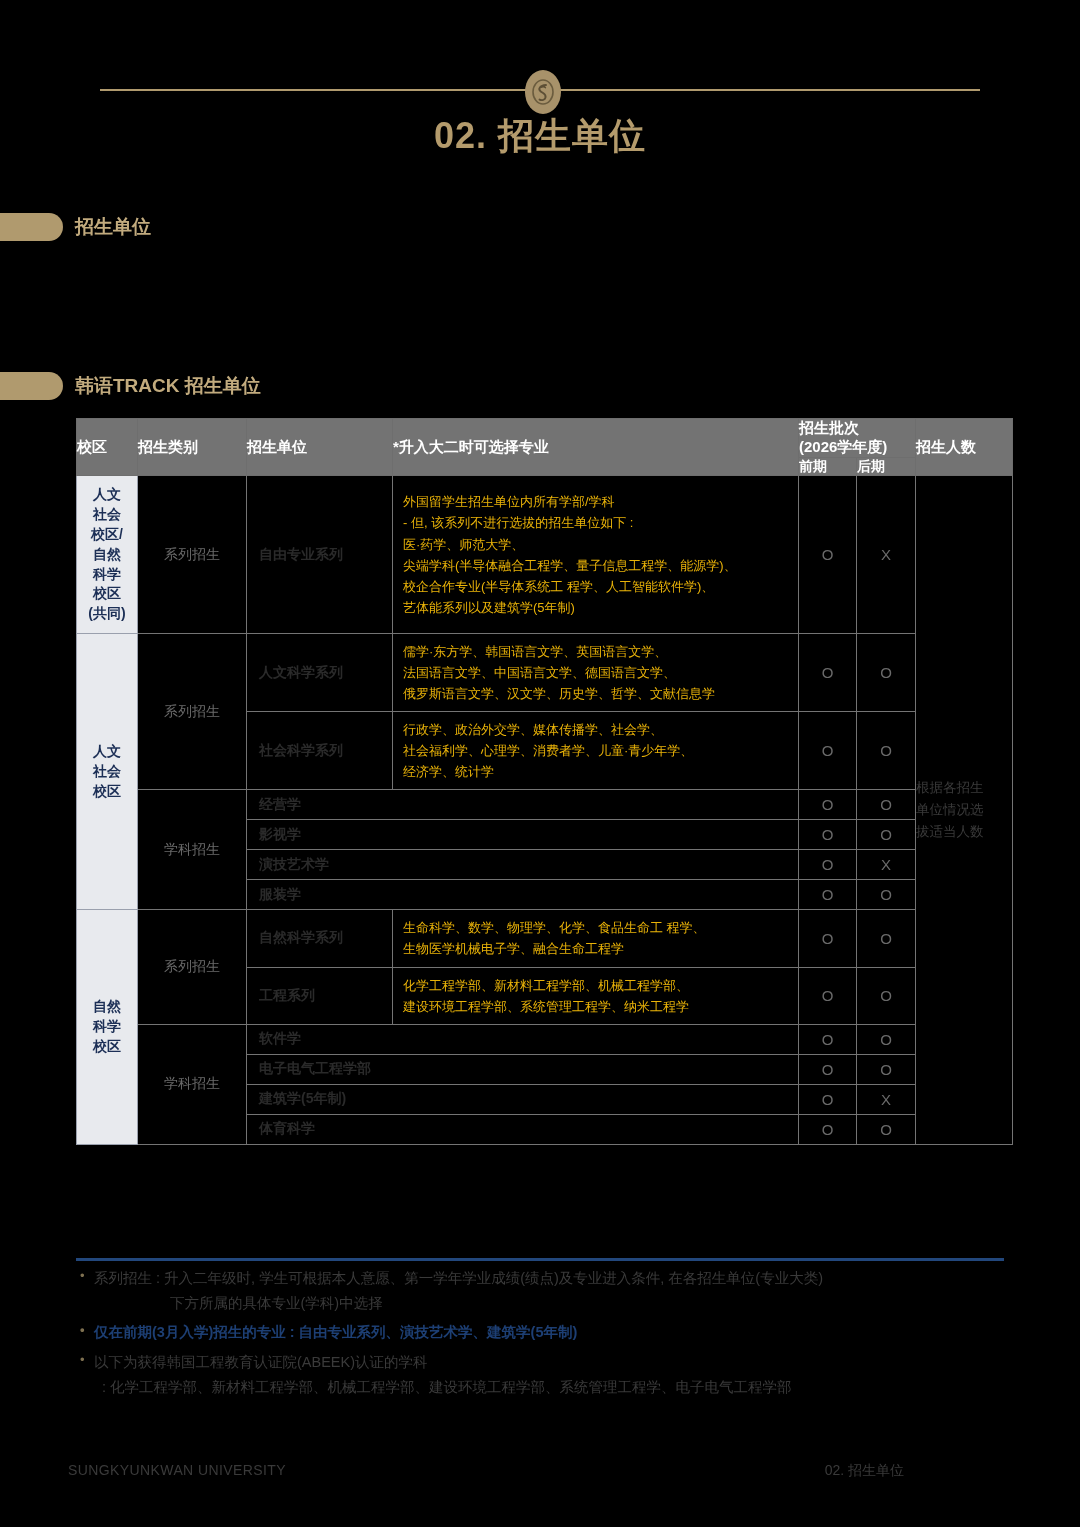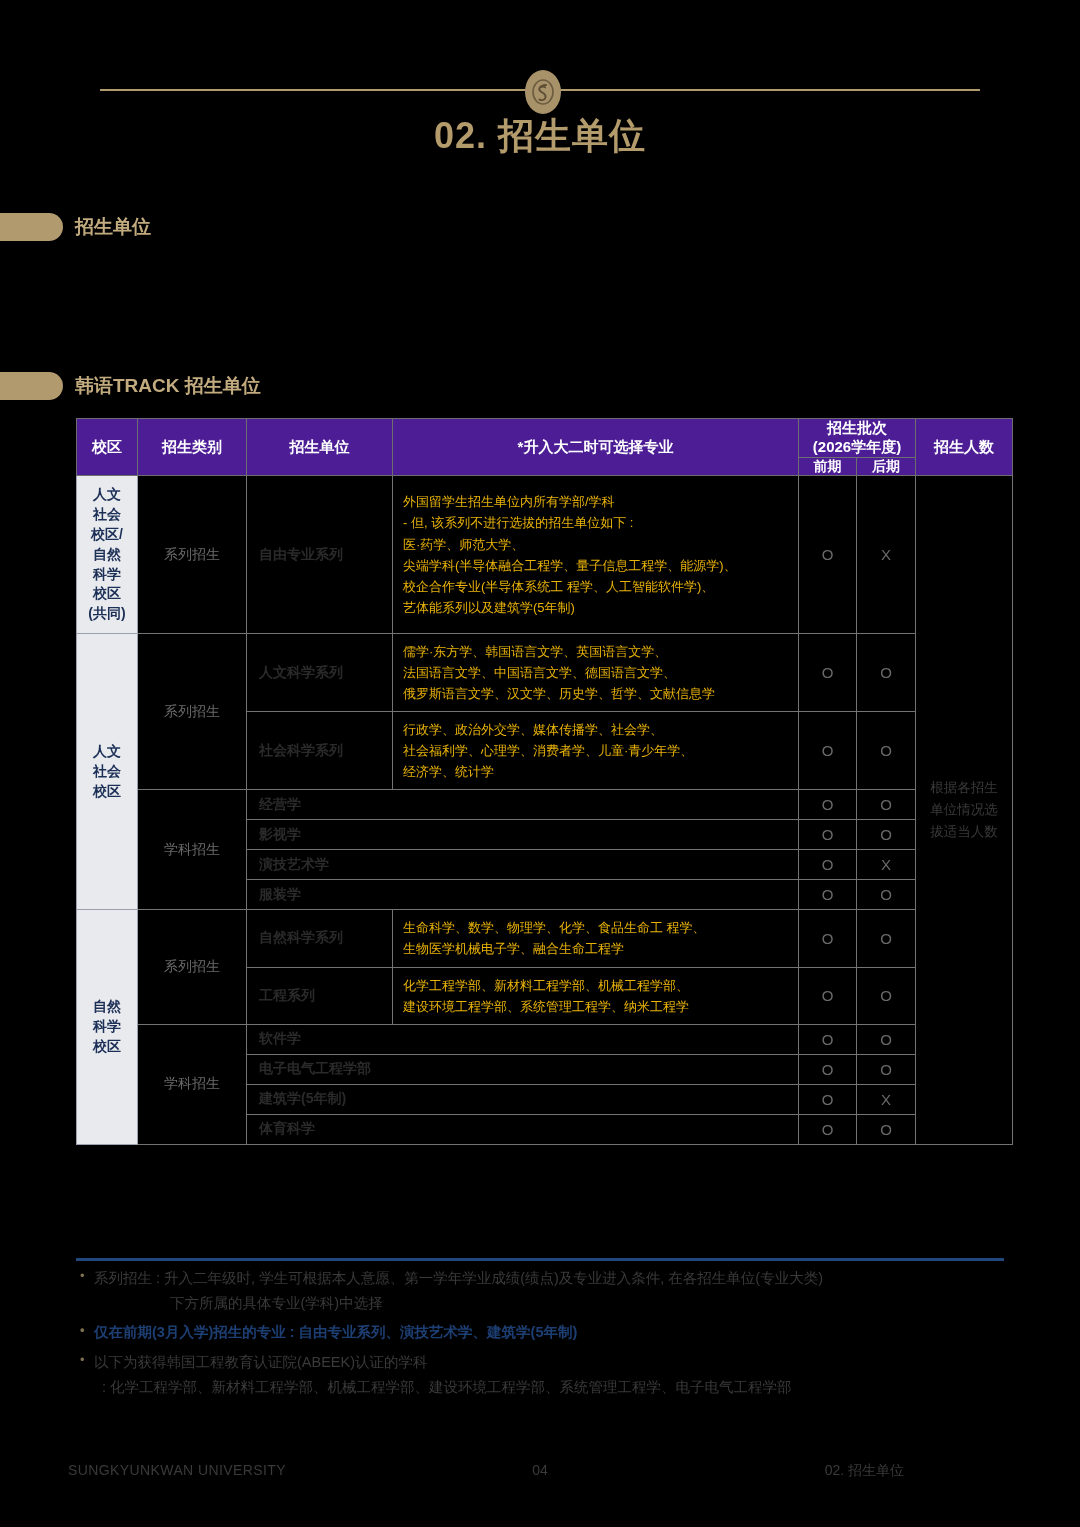--- a/index.html
+++ b/index.html
@@ -35,31 +35,31 @@
   .blist .bi{position:relative;padding-left:14px;margin-bottom:14px;
              font-size:15.5px;color:#3a3a3a;line-height:1.3;white-space:nowrap;}
   .blist .bi::before{content:"•";position:absolute;left:0;top:-1px;color:#8a7b57;font-size:14px;}
   .blist .bi b{font-weight:700;color:#2c2c2c;}
 
   
   .tbl{position:absolute;left:76px;top:418px;width:928px;
        border-collapse:collapse;table-layout:fixed;font-size:13px;}
   .tbl td,.tbl th{border:1px solid #6e6e6e;padding:0;vertical-align:middle;}
 
-  thead th{background:#4c1d95;color:#ffffff;font-weight:700;font-size:15px;
-           border:1px solid #5a7099;text-align:center;line-height:1.25;padding:4px 2px;}
+  thead th{background:#737373;color:#ffffff;font-weight:700;font-size:15px;
+           border:1px solid #5a7099;text-align:left;line-height:1.25;padding:4px 2px;}
   thead th.sub{font-size:14px;}
 
   td.campus{background:#e8eaee;color:#1c2f56;font-weight:700;font-size:14px;
             text-align:center;line-height:1.42;padding:9px 0;}
   td.cat{color:#6a6a6a;font-size:14px;text-align:center;font-weight:400;}
   td.unit{color:#2a2a2a;font-size:14px;font-weight:700;text-align:left;padding-left:12px;}
   td.majors{color:#eab308;font-size:13px;text-align:left;padding:7px 6px 7px 10px;line-height:1.62;}
   td.mark{color:#6a6a6a;font-size:15px;text-align:center;}
-  td.quota{color:#3a3a3a;font-size:13.5px;text-align:center;line-height:1.62;}
+  td.quota{color:#3a3a3a;font-size:13.5px;text-align:left;line-height:1.62;}
 
   .tbl tbody td{border-color:#747474;}
   .tbl tbody td.campus{border-color:#9aa0ad;}
   .tbl-bottom{position:absolute;left:76px;width:928px;height:3px;background:#22477c;top:1258px;}
 
   
   .notes{position:absolute;left:80px;top:1268px;width:960px;}
   .notes .n{position:relative;padding-left:14px;margin-bottom:9px;
             font-size:14.5px;color:#3a3a3a;line-height:1.42;white-space:nowrap;}
   .notes .n::before{content:"•";position:absolute;left:0;top:-1px;color:#7e7050;font-size:13px;}
@@ -258,17 +258,16 @@
   <div class="notes">
       <div class="n">系列招生 : 升入二年级时, 学生可根据本人意愿、第一学年学业成绩(绩点)及专业进入条件, 在各招生单位(专业大类)</div>
       <div class="n cont">下方所属的具体专业(学科)中选择</div>
       <div class="n blue">仅在前期(3月入学)招生的专业 : 自由专业系列、演技艺术学、建筑学(5年制)</div>
       <div class="n">以下为获得韩国工程教育认证院(ABEEK)认证的学科</div>
       <div class="n sub">: 化学工程学部、新材料工程学部、机械工程学部、建设环境工程学部、系统管理工程学、电子电气工程学部</div>
     </div>
 
   <div class="footer">
     <span class="fl">SUNGKYUNKWAN UNIVERSITY</span>
-    <span class="fc">04</span>
     <span class="fr">02. 招生单位</span>
   </div>
 
 </div>
 
 </body></html>

